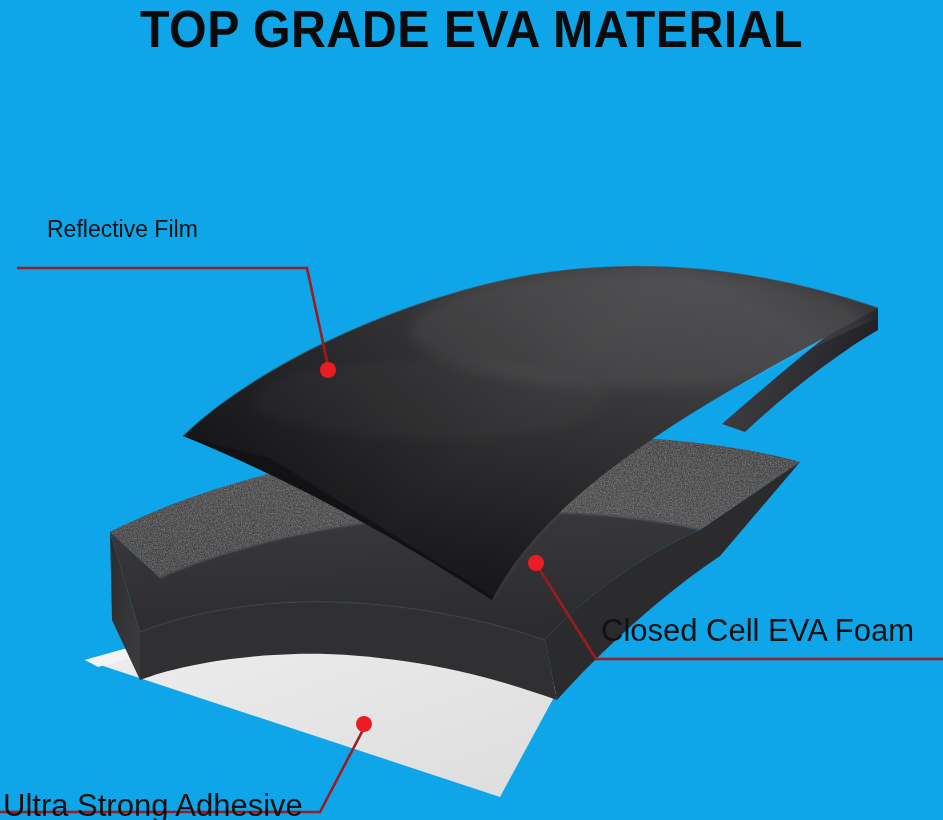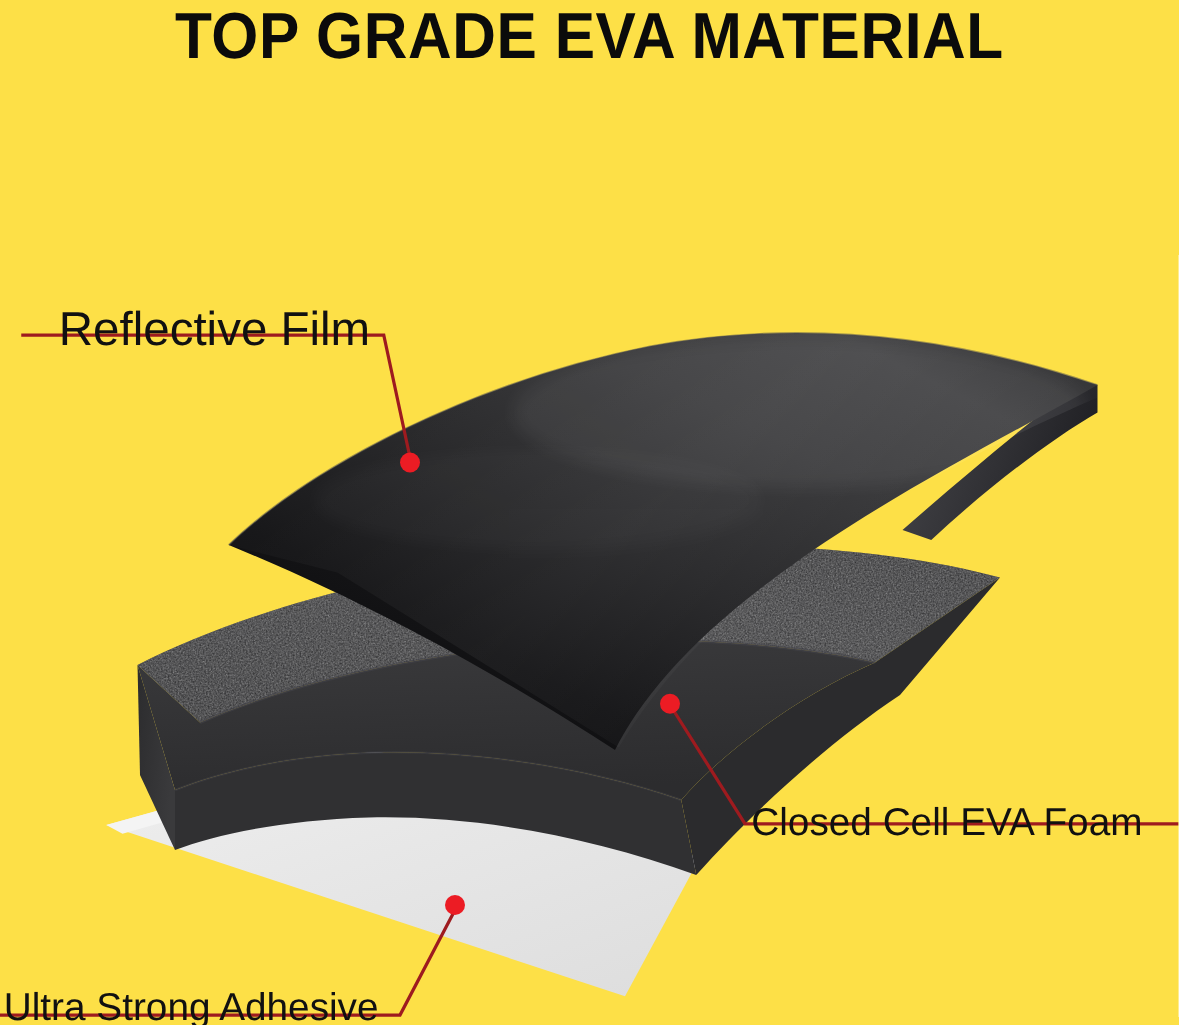--- a/index.html
+++ b/index.html
@@ -7,21 +7,21 @@
     padding: 0;
     background: #ffffff;
   }
   body {
     font-family: "Liberation Sans", sans-serif;
   }
   #canvas {
     position: relative;
     width: 943px;
     height: 820px;
-    background: #fde047;
+    background: #0ea5e9;
     overflow: hidden;
   }
   #headline {
     position: absolute;
     left: 0;
     top: 0;
     width: 943px;
     text-align: center;
     font-family: "Liberation Sans", sans-serif;
     font-weight: bold;
@@ -43,26 +43,25 @@
     position: absolute;
     font-family: "Liberation Sans", sans-serif;
     font-weight: normal;
     color: #111111;
     white-space: nowrap;
     user-select: none;
   }
   #label-reflective-film {
     left: 47px;
     top: 216px;
-    font-size: 38px;
-    margin-top: 27px;
+    font-size: 23px;
   }
   #label-closed-cell {
     left: 601px;
-    top: 640px;
+    top: 613px;
     font-size: 31px;
   }
   #label-ultra-strong {
     left: 3px;
     top: 772px;
     font-size: 31px;
     margin-top: 16px;
   }
 </style>
 </head>

